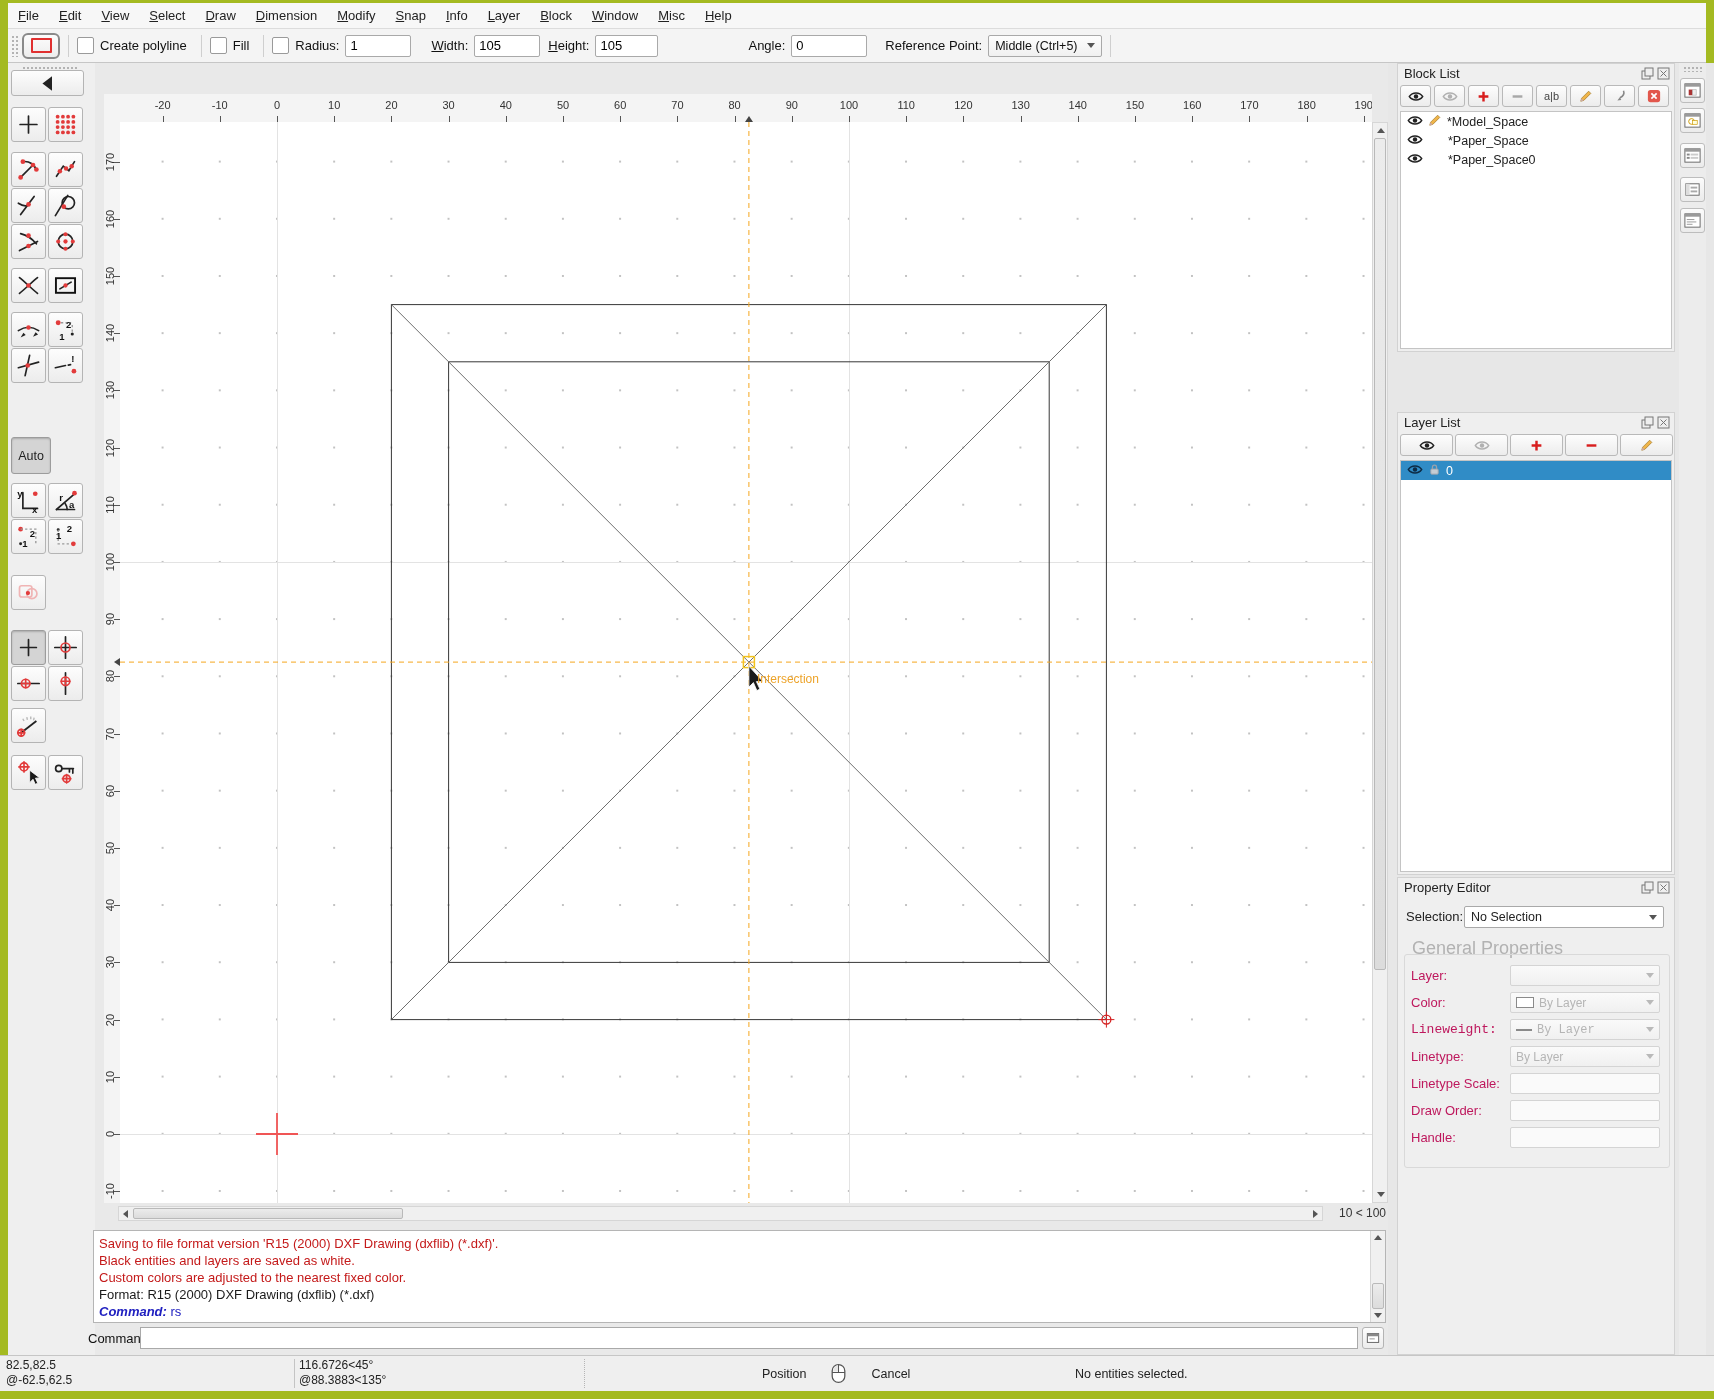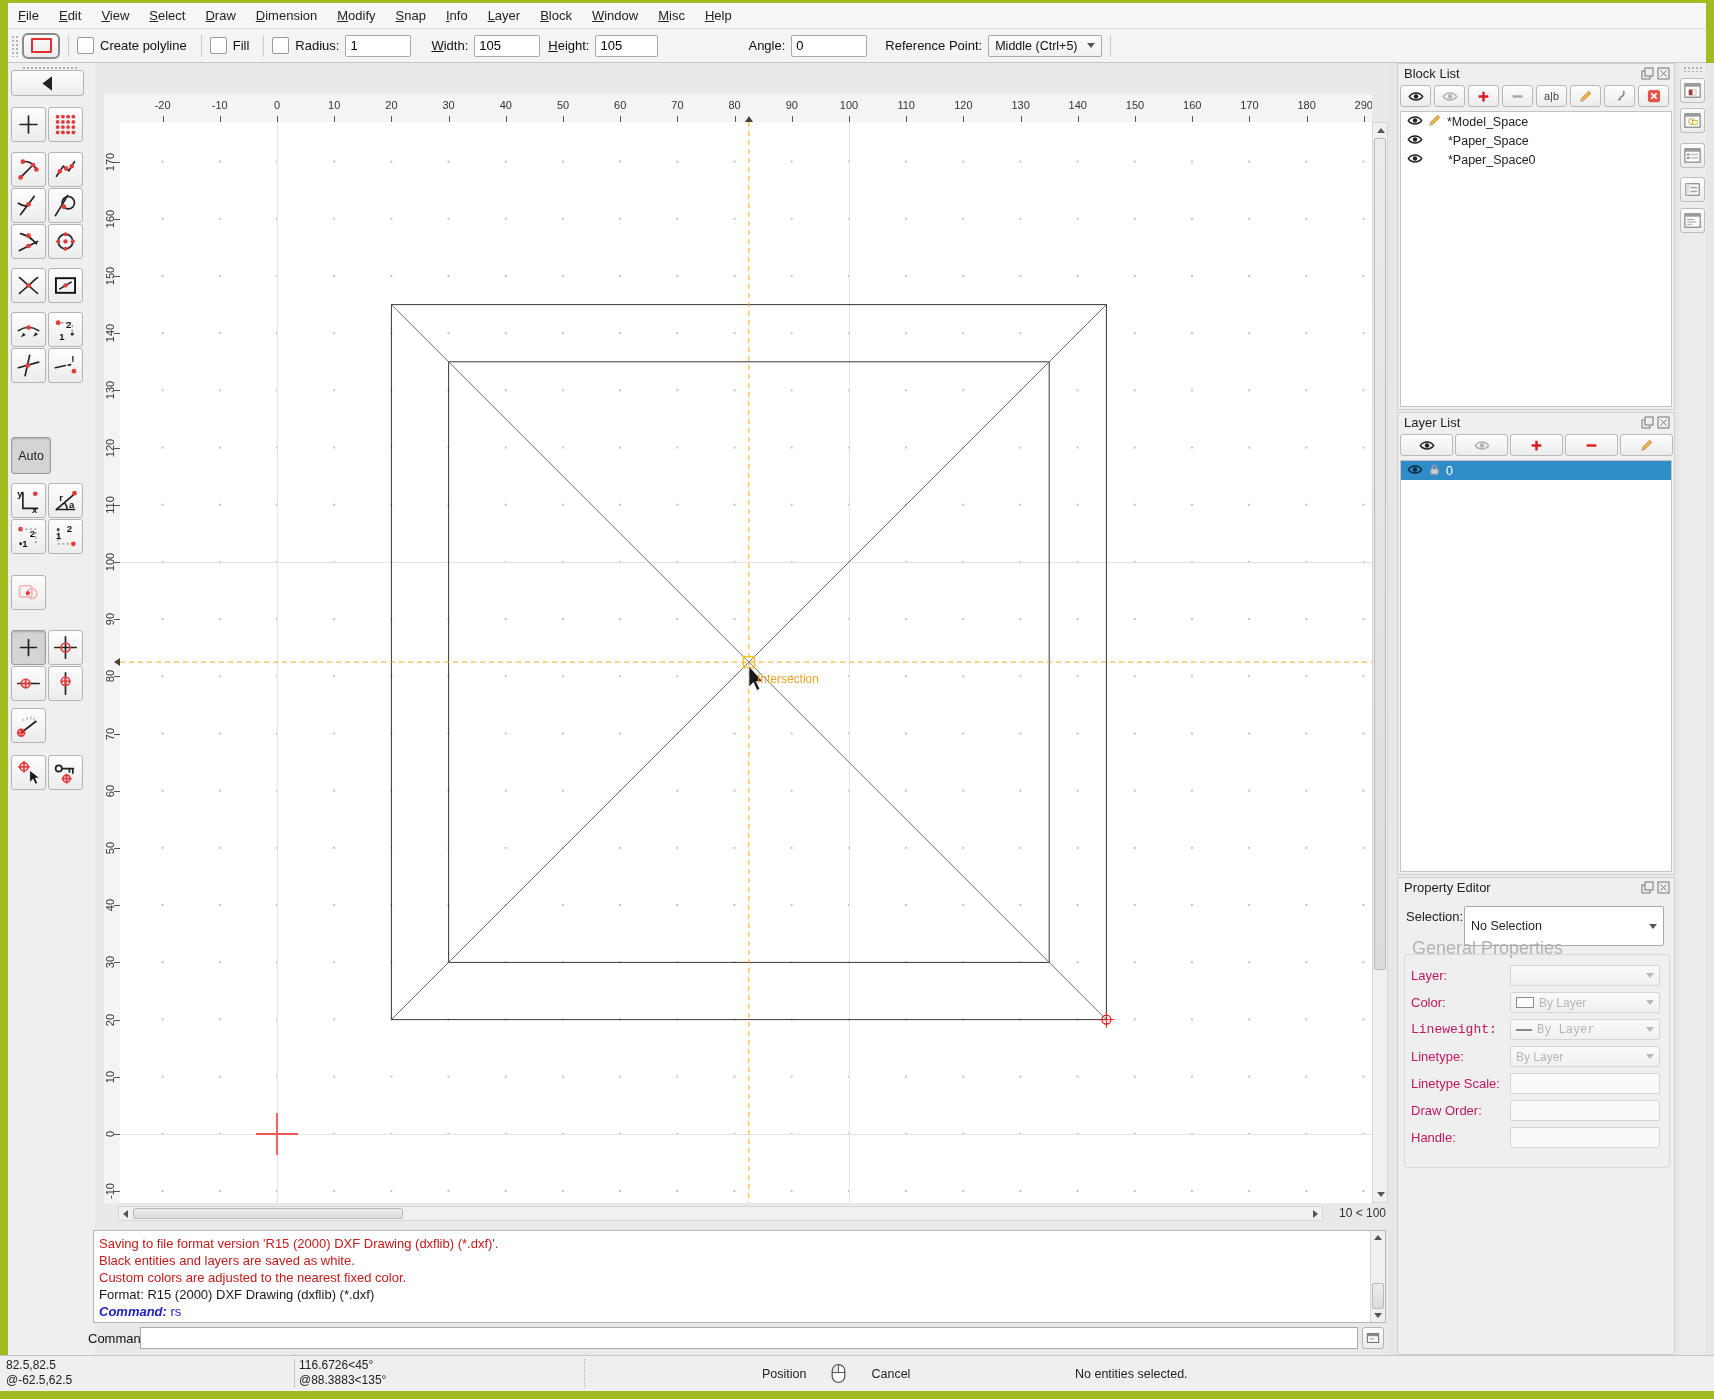--- a/index.html
+++ b/index.html
@@ -97,21 +97,21 @@
   .ptb-btn{position:absolute;top:0;height:22px;border:1px solid #b9b9b9;border-radius:3px;
      background:linear-gradient(#fdfdfd,#ececec);display:flex;align-items:center;justify-content:center;
      font-size:11px;color:#444;padding:0}
   .plist{position:absolute;left:2px;right:2px;background:#fff;border:1px solid #c4c4c4;overflow:hidden}
   .bl-row,.ll-row{height:19px;display:flex;align-items:center;font-size:12.5px;color:#222;padding-left:6px;gap:5px}
   .bl-row .ph{width:15px}
   .ll-row.selected{background:#308cc6;color:#fff}
   
   .pe-row-sel{position:absolute;left:0;top:28px;width:100%;height:22px}
   .pe-sel-label{position:absolute;left:8px;top:3px;font-size:13px;color:#222}
-  .pe-select-on{position:absolute;left:66px;top:0;width:200px;height:40px;border:1px solid #a9a9a9;border-radius:2px;
+  .pe-select-on{position:absolute;left:66px;top:0;width:200px;height:22px;border:1px solid #a9a9a9;border-radius:2px;
      background:#fff;display:flex;align-items:center;padding:0 6px;box-sizing:border-box;font-size:12.5px;color:#222}
   .pe-select-on span{flex:1}
   .pe-group-label{position:absolute;left:14px;top:60px;font-size:18px;color:#b2b2b2}
   .pe-group{position:absolute;left:6px;top:76px;width:264px;height:212px;border:1px solid #d9d9d9;border-radius:3px}
   .pe-row{position:absolute;left:0;width:100%;height:21px}
   .pe-label{position:absolute;left:6px;width:92px;text-align:left;font-size:13px;color:#be185d;line-height:21px}
   .pe-ctl{position:absolute;left:105px;width:150px;height:21px;box-sizing:border-box;border-radius:2px;
      display:flex;align-items:center;padding:0 5px;font-size:12px;color:#b5b5b5}
   .pe-ctl.sel{border:1px solid #d4d4d4;background:linear-gradient(#fafafa,#f0f0f0)}
   .pe-ctl.inp{border:1px solid #d4d4d4;background:#fafafa}
@@ -449,21 +449,21 @@
       <span class="hr-label" style="left: 957.8px;">140</span>
       <i class="hr-tick" style="left: 957.8px;"></i>
       <span class="hr-label" style="left: 1015px;">150</span>
       <i class="hr-tick" style="left: 1015px;"></i>
       <span class="hr-label" style="left: 1072.2px;">160</span>
       <i class="hr-tick" style="left: 1072.2px;"></i>
       <span class="hr-label" style="left: 1129.4px;">170</span>
       <i class="hr-tick" style="left: 1129.4px;"></i>
       <span class="hr-label" style="left: 1186.6px;">180</span>
       <i class="hr-tick" style="left: 1186.6px;"></i>
-      <span class="hr-label" style="left: 1243.8px;">290</span>
+      <span class="hr-label" style="left: 1243.8px;">190</span>
       <i class="hr-tick" style="left: 1243.8px;"></i>
       <i class="hr-marker" style="left: 628.9px;"></i>
     </div>
   <div class="abs ruler v-ruler" id="vruler">
       <span class="vr-label" style="top: 39.6px;">170</span>
       <i class="vr-tick" style="top: 39.6px;"></i>
       <span class="vr-label" style="top: 96.8px;">160</span>
       <i class="vr-tick" style="top: 96.8px;"></i>
       <span class="vr-label" style="top: 154px;">150</span>
       <i class="vr-tick" style="top: 154px;"></i>
@@ -529,21 +529,21 @@
   <div class="abs scroll h-scroll">
     <i class="arr left" style="top:3px;left:4px"></i>
     <div class="thumb" style="top:1px;bottom:1px;left:14px;width:268px"></div>
     <i class="arr right" style="top:3px;right:4px"></i>
   </div>
   <div class="abs grid-info">10 &lt; 100</div>
 </div>
 
 <div class="abs right-bg"></div>
 
-<div class="panel" style="top:63px;height:347px">
+<div class="panel" style="top:63px;height:289px">
   <div class="panel-title">
     <span>Block List</span>
     <span class="pt-icons">
       <svg viewBox="0 0 13 13">
           <rect x="1" y="4" width="8" height="8" fill="none" stroke="#777"></rect>
           <rect x="4" y="1" width="8" height="8" fill="#efefef" stroke="#777"></rect>
         </svg>
       <svg viewBox="0 0 13 13">
           <rect x="1" y="1" width="11" height="11" fill="none" stroke="#777"></rect>
           <path d="M3.5 3.5 L9.5 9.5 M9.5 3.5 L3.5 9.5" stroke="#777"></path>

